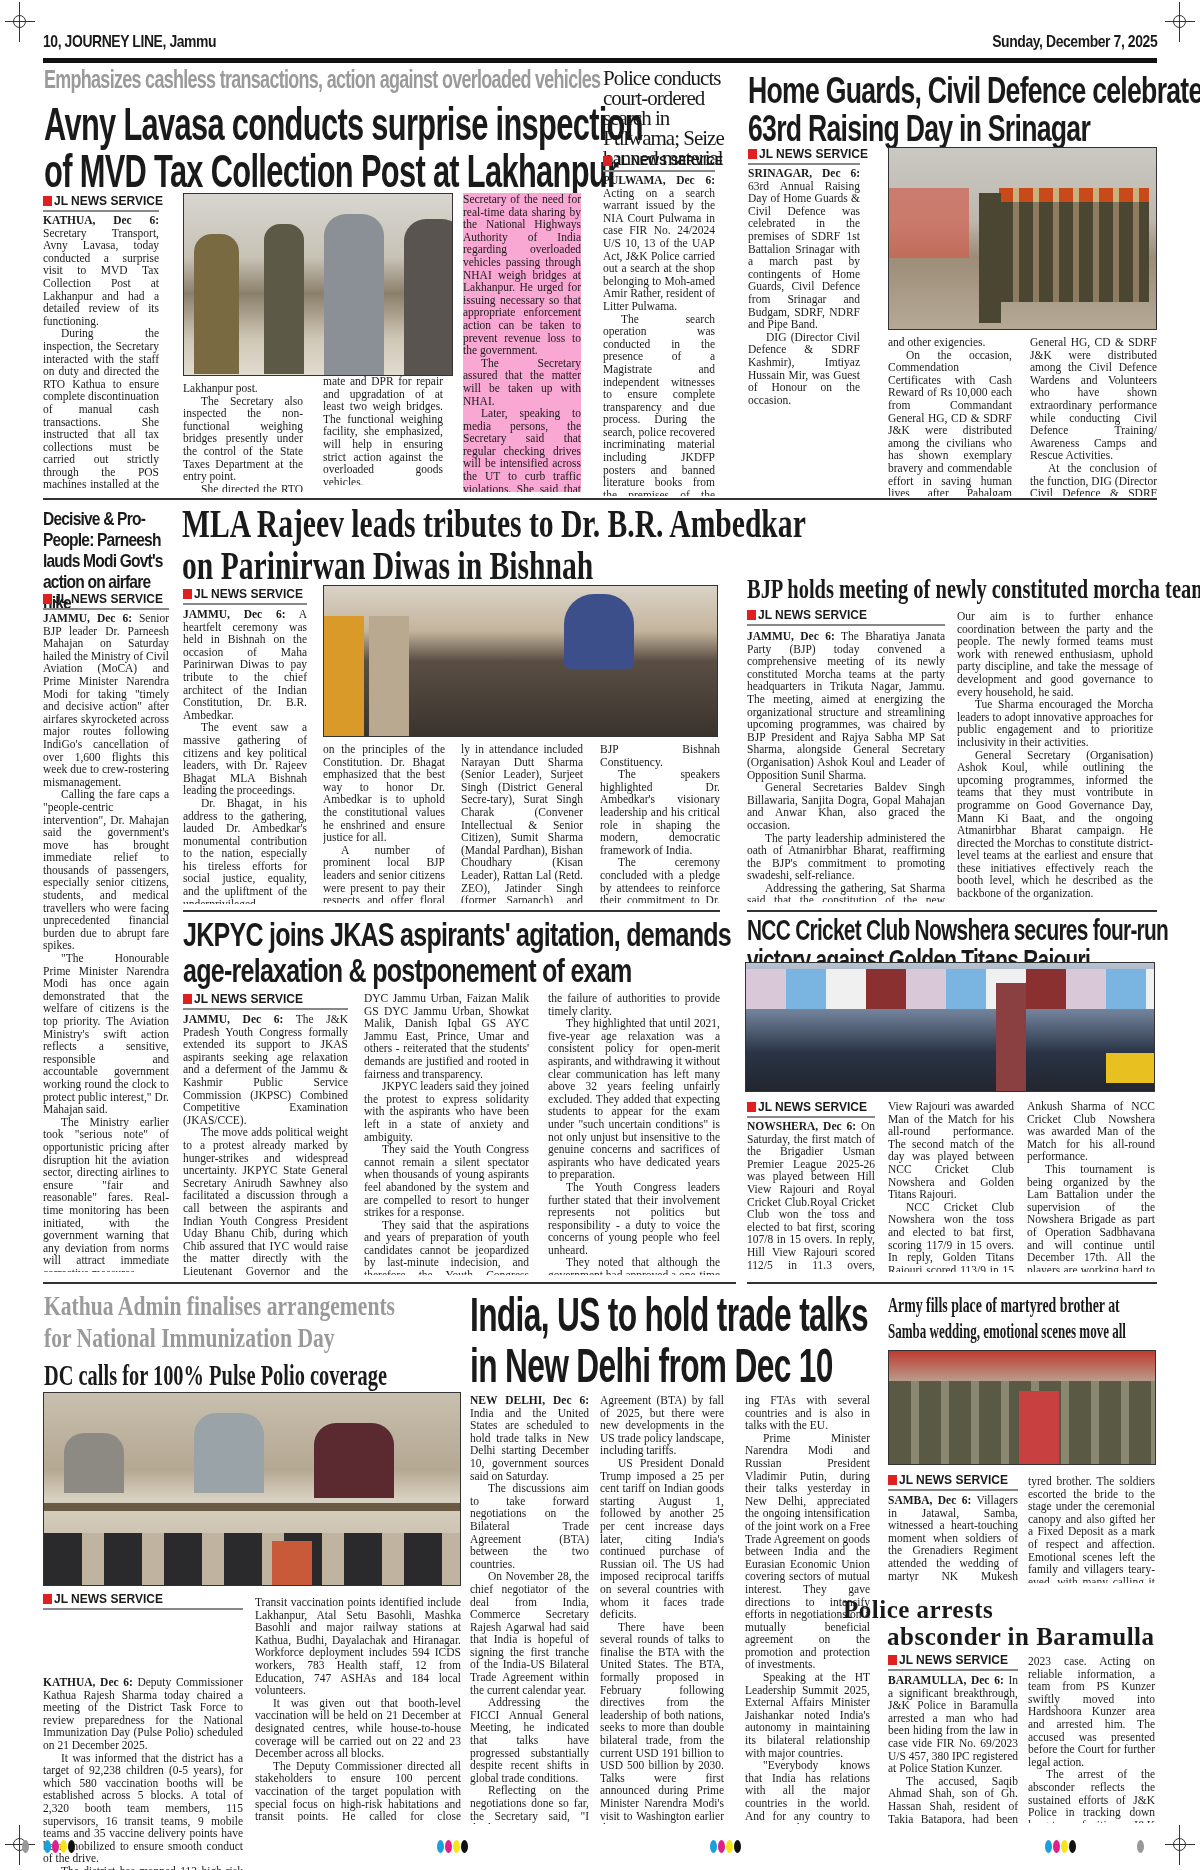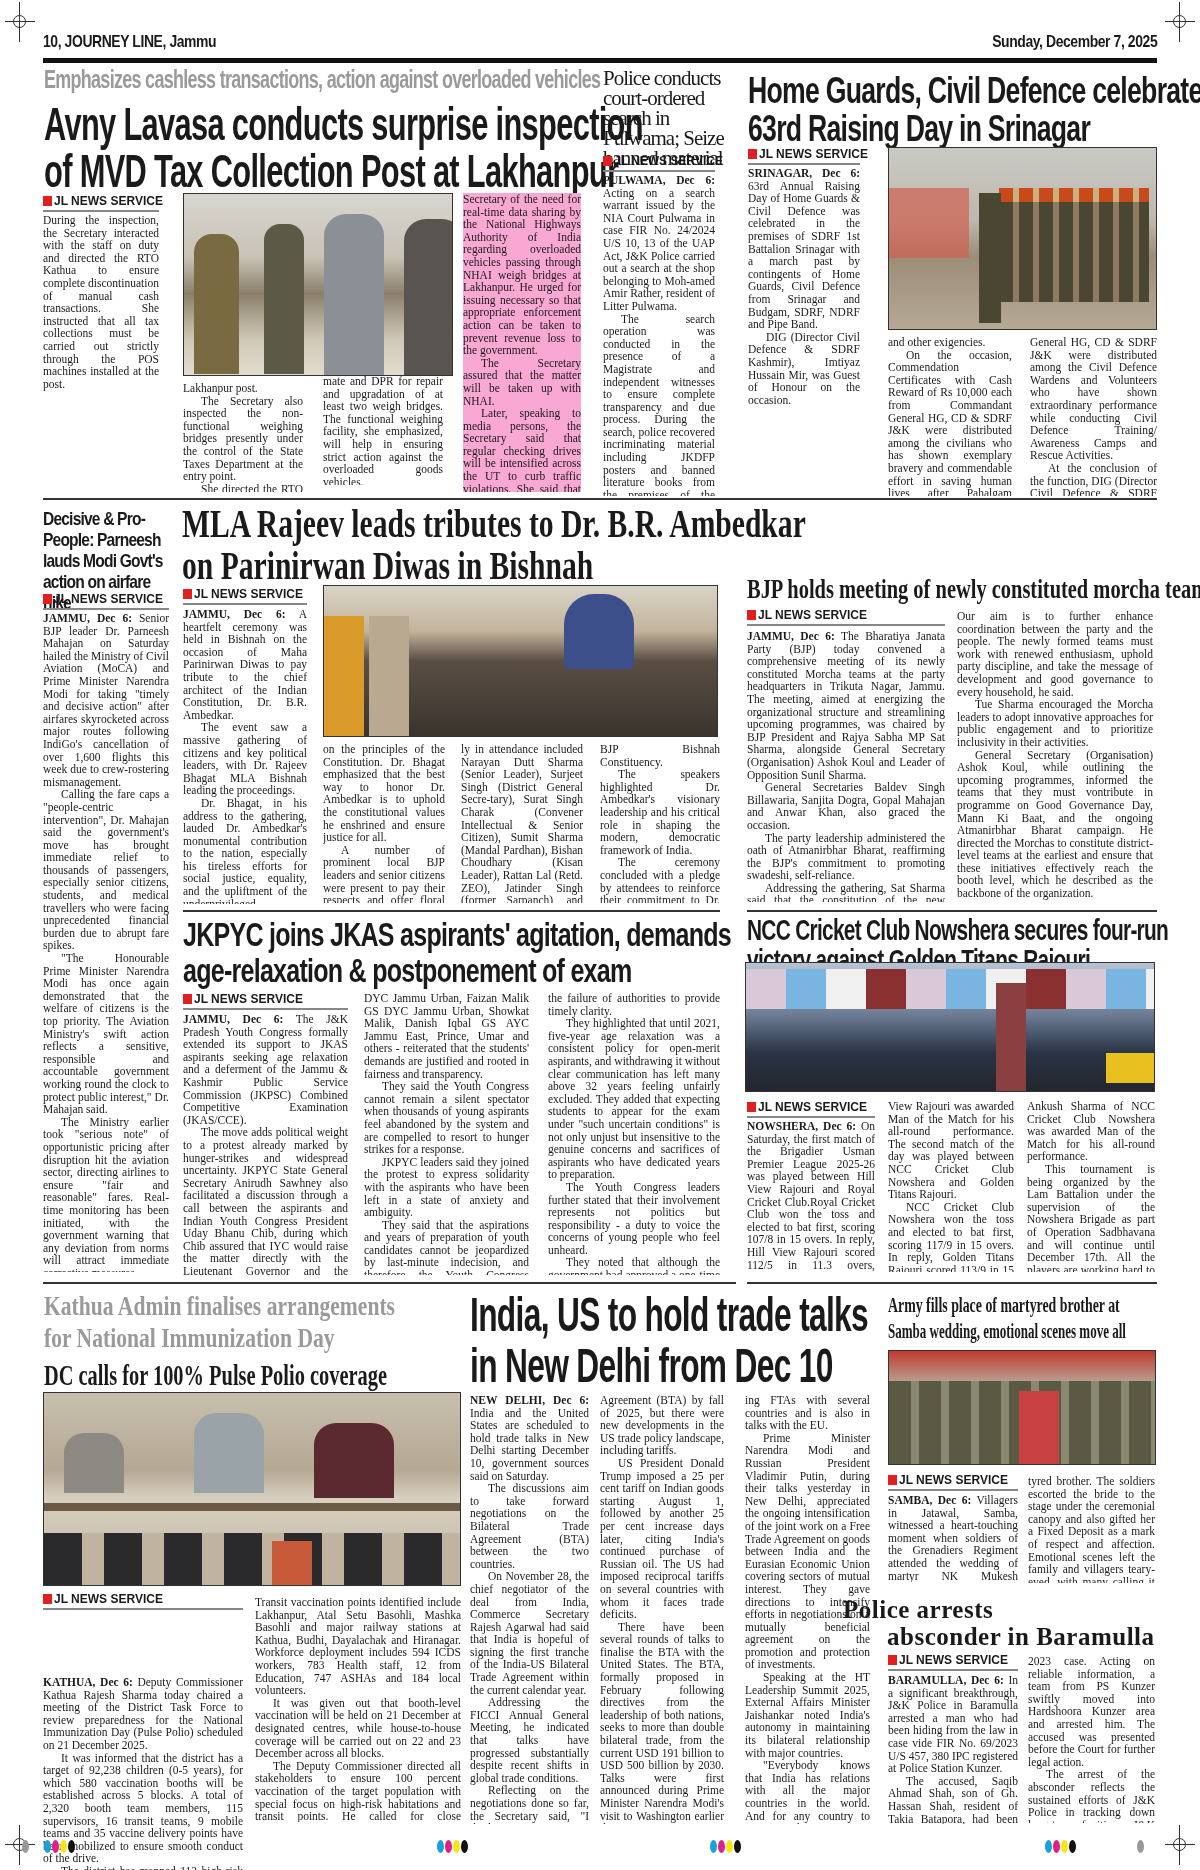--- a/index.html
+++ b/index.html
@@ -43,20 +43,21 @@
 
 <div class="abs mast" style="left:43px;top:32px">10, JOURNEY LINE, Jammu</div>
 <div class="abs mast r" style="right:43px;top:32px;text-align:right">Sunday, December 7, 2025</div>
 <div class="abs rule" style="left:43px;top:58px;width:1114px"></div>
 
 <div class="abs cond" style="left:44px;top:66px;font-size:26px;color:#9a9a9a;transform:scaleX(0.69)">Emphasizes cashless transactions, action against overloaded vehicles</div>
 <div class="abs cond" style="left:44px;top:100px;font-size:46px;transform:scaleX(0.67)">Avny Lavasa conducts surprise inspection</div>
 <div class="abs cond" style="left:44px;top:147px;font-size:46px;transform:scaleX(0.67)">of MVD Tax Collection Post at Lakhanpur</div>
 <div class="abs svc" style="left:43px;top:194px;width:116px"><span class="sq"></span><span>JL NEWS SERVICE</span></div>
 <div class="abs txt" style="left:43px;top:214px;width:116px;height:278px">
+  <p><b>KATHUA, Dec 6:</b> <span>Secretary Transport, Avny Lavasa, today conducted a surprise visit to MVD Tax Collection Post at Lakhanpur and had a detailed review of its functioning.</span></p>
   <p>During the inspection, the Secretary interacted with the staff on duty and directed the RTO Kathua to ensure complete discontinuation of manual cash transactions. She instructed that all tax collections must be carried out strictly through the POS machines installed at the post.</p>
 
 </div>
 <div class="abs photo" style="left: 183px; top: 193px; width: 270px; height: 183px; background: linear-gradient(rgb(216, 214, 208) 0%, rgb(200, 194, 182) 35%, rgb(138, 127, 106) 55%, rgb(207, 199, 182) 80%, rgb(226, 220, 208) 100%);">
   <div style="position:absolute;left:10px;top:40px;width:45px;height:140px;background:#7a6a42;border-radius:18px 18px 0 0"></div>
   <div style="position:absolute;left:80px;top:30px;width:40px;height:150px;background:#5c5a46;border-radius:16px 16px 0 0"></div>
   <div style="position:absolute;left:140px;top:20px;width:60px;height:163px;background:#8b8f96;border-radius:22px 22px 0 0"></div>
   <div style="position:absolute;left:220px;top:25px;width:60px;height:158px;background:#5a5450;border-radius:22px 22px 0 0"></div>
 
 </div>
@@ -162,22 +163,22 @@
 <div class="abs cond" style="left:183px;top:918px;font-size:33px;transform:scaleX(0.76)">JKPYC joins JKAS aspirants' agitation, demands</div>
 <div class="abs cond" style="left:183px;top:954px;font-size:33px;transform:scaleX(0.76)">age-relaxation &amp; postponement of exam</div>
 <div class="abs svc" style="left:183px;top:992px;width:165px"><span class="sq"></span><span>JL NEWS SERVICE</span></div>
 <div class="abs txt" style="left:183px;top:1013px;width:165px;height:262px">
   <p><b>JAMMU, Dec 6:</b> <span>The J&amp;K Pradesh Youth Congress formally extended its support to JKAS aspirants seeking age relaxation and a deferment of the Jammu &amp; Kashmir Public Service Commission (JKPSC) Combined Competitive Examination (JKAS/CCE).</span></p>
   <p>The move adds political weight to a protest already marked by hunger-strikes and widespread uncertainty. JKPYC State General Secretary Anirudh Sawhney also facilitated a discussion through a call between the aspirants and Indian Youth Congress President Uday Bhanu Chib, during which Chib assured that IYC would raise the matter directly with the Lieutenant Governor and the government to safeguard the rights and future of the candidates.</p>
 
 </div>
 <div class="abs txt" style="left:364px;top:992px;width:165px;height:283px">
   <p>DYC Jammu Urban, Faizan Malik GS DYC Jammu Urban, Showkat Malik, Danish Iqbal GS AYC Jammu East, Prince, Umar and others - reiterated that the students' demands are justified and rooted in fairness and transparency.</p>
+  <p>JKPYC leaders said they joined the protest to express solidarity with the aspirants who have been left in a state of anxiety and ambiguity.</p>
   <p>They said the Youth Congress cannot remain a silent spectator when thousands of young aspirants feel abandoned by the system and are compelled to resort to hunger strikes for a response.</p>
-  <p>JKPYC leaders said they joined the protest to express solidarity with the aspirants who have been left in a state of anxiety and ambiguity.</p>
   <p>They said that the aspirations and years of preparation of youth candidates cannot be jeopardized by last-minute indecision, and therefore the Youth Congress stands firmly with them until a fair resolution is reached.</p>
 
 </div>
 <div class="abs txt" style="left:548px;top:992px;width:172px;height:283px">
   <p>the failure of authorities to provide timely clarity.</p>
   <p>They highlighted that until 2021, five-year age relaxation was a consistent policy for open-merit aspirants, and withdrawing it without clear communication has left many above 32 years feeling unfairly excluded. They added that expecting students to appear for the exam under "such uncertain conditions" is not only unjust but insensitive to the genuine concerns and sacrifices of aspirants who have dedicated years to preparation.</p>
   <p>The Youth Congress leaders further stated that their involvement represents not politics but responsibility - a duty to voice the concerns of young people who feel unheard.</p>
   <p>They noted that although the government had approved a one-time age-relaxation proposal, the delay in issuing a formal notification has created panic among candidates, reinforcing the need for either immediate relief or postponement of the exam.</p>
 </div>
 

